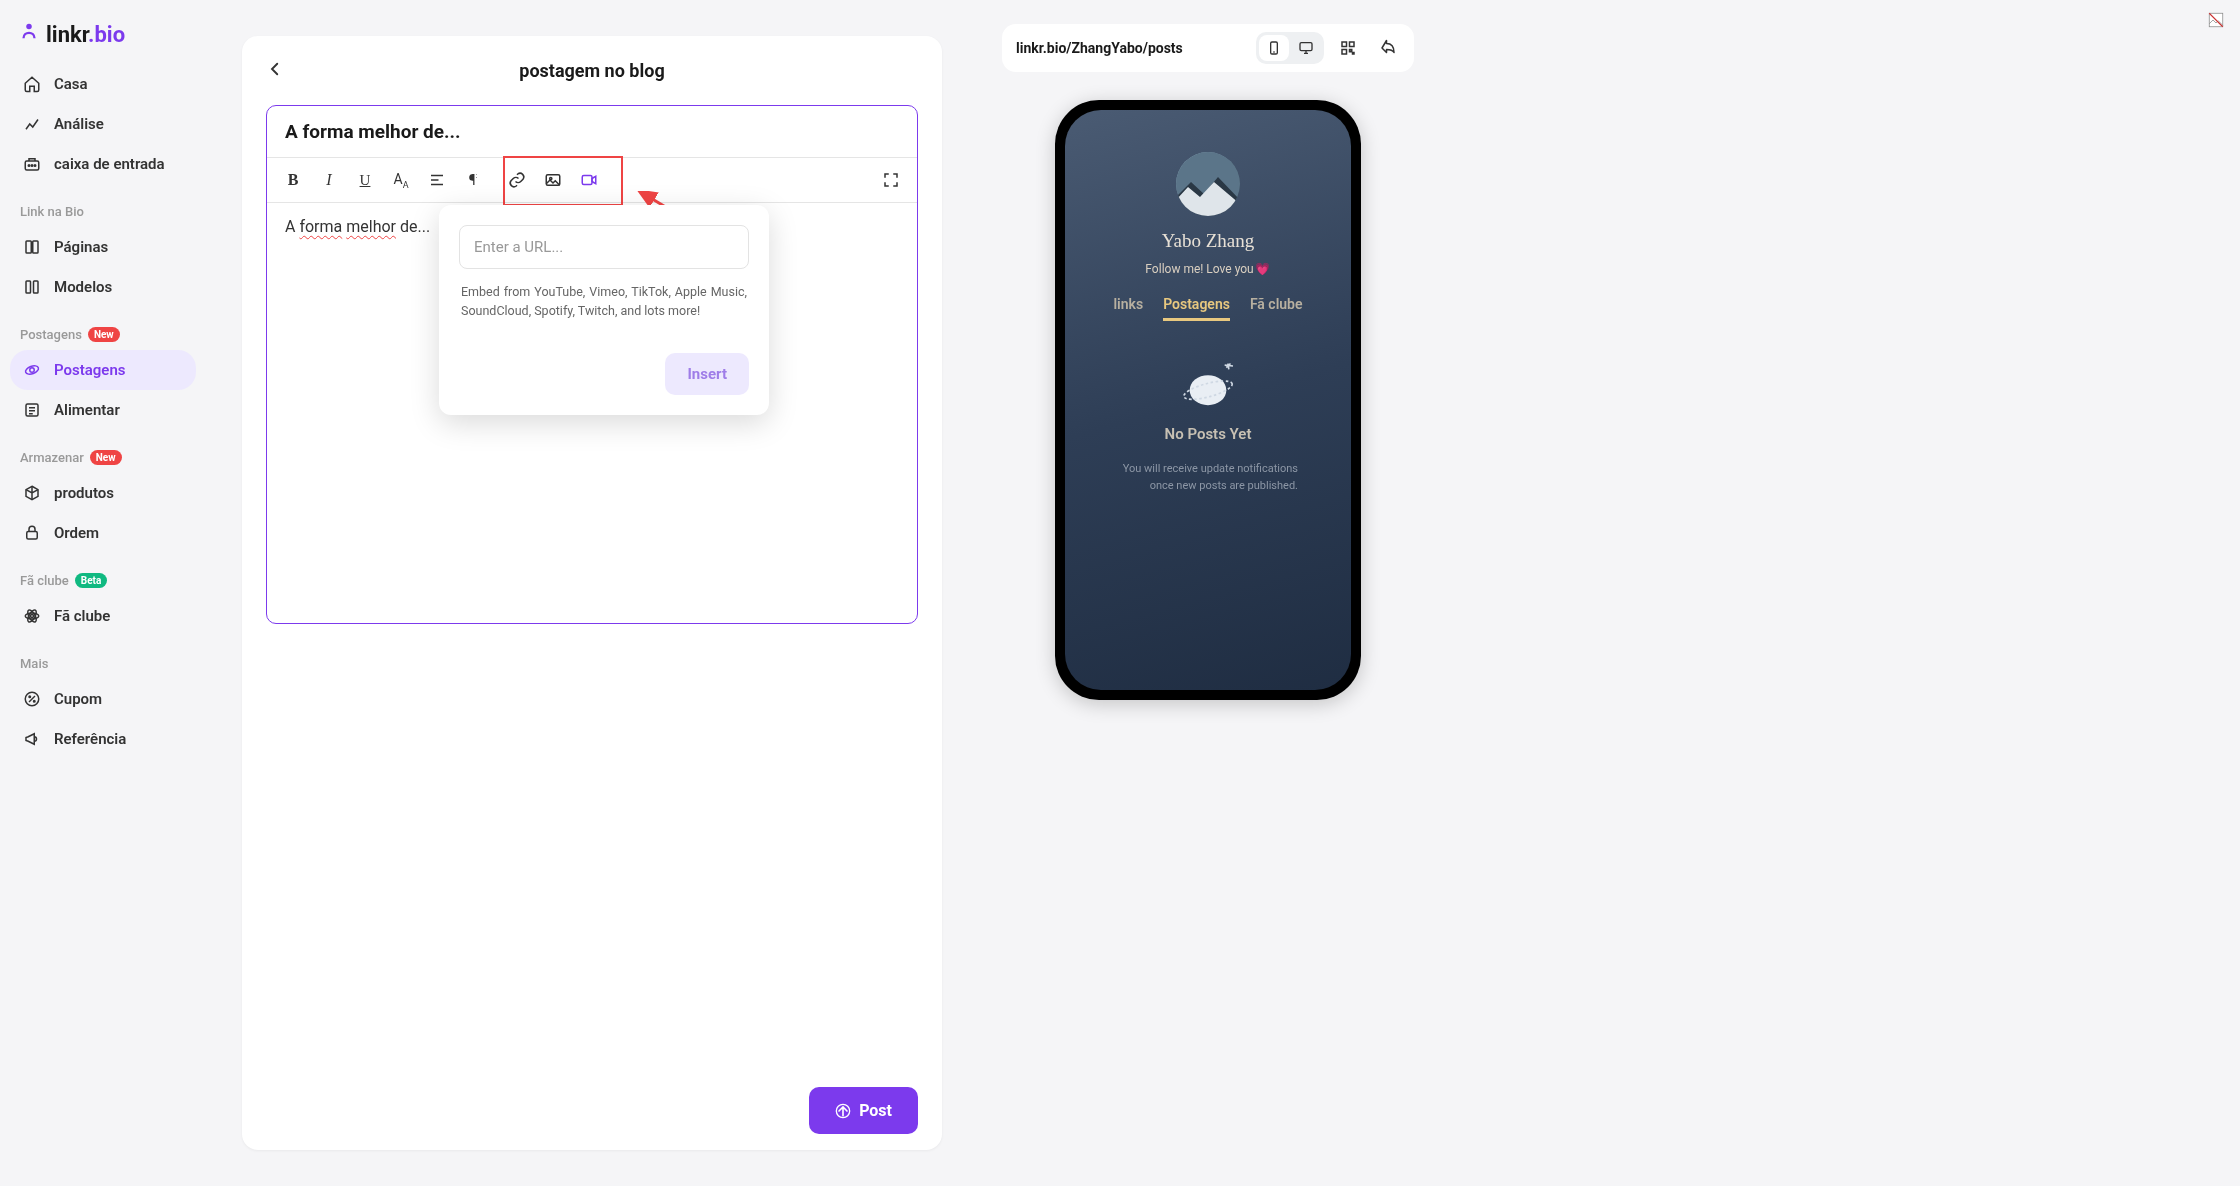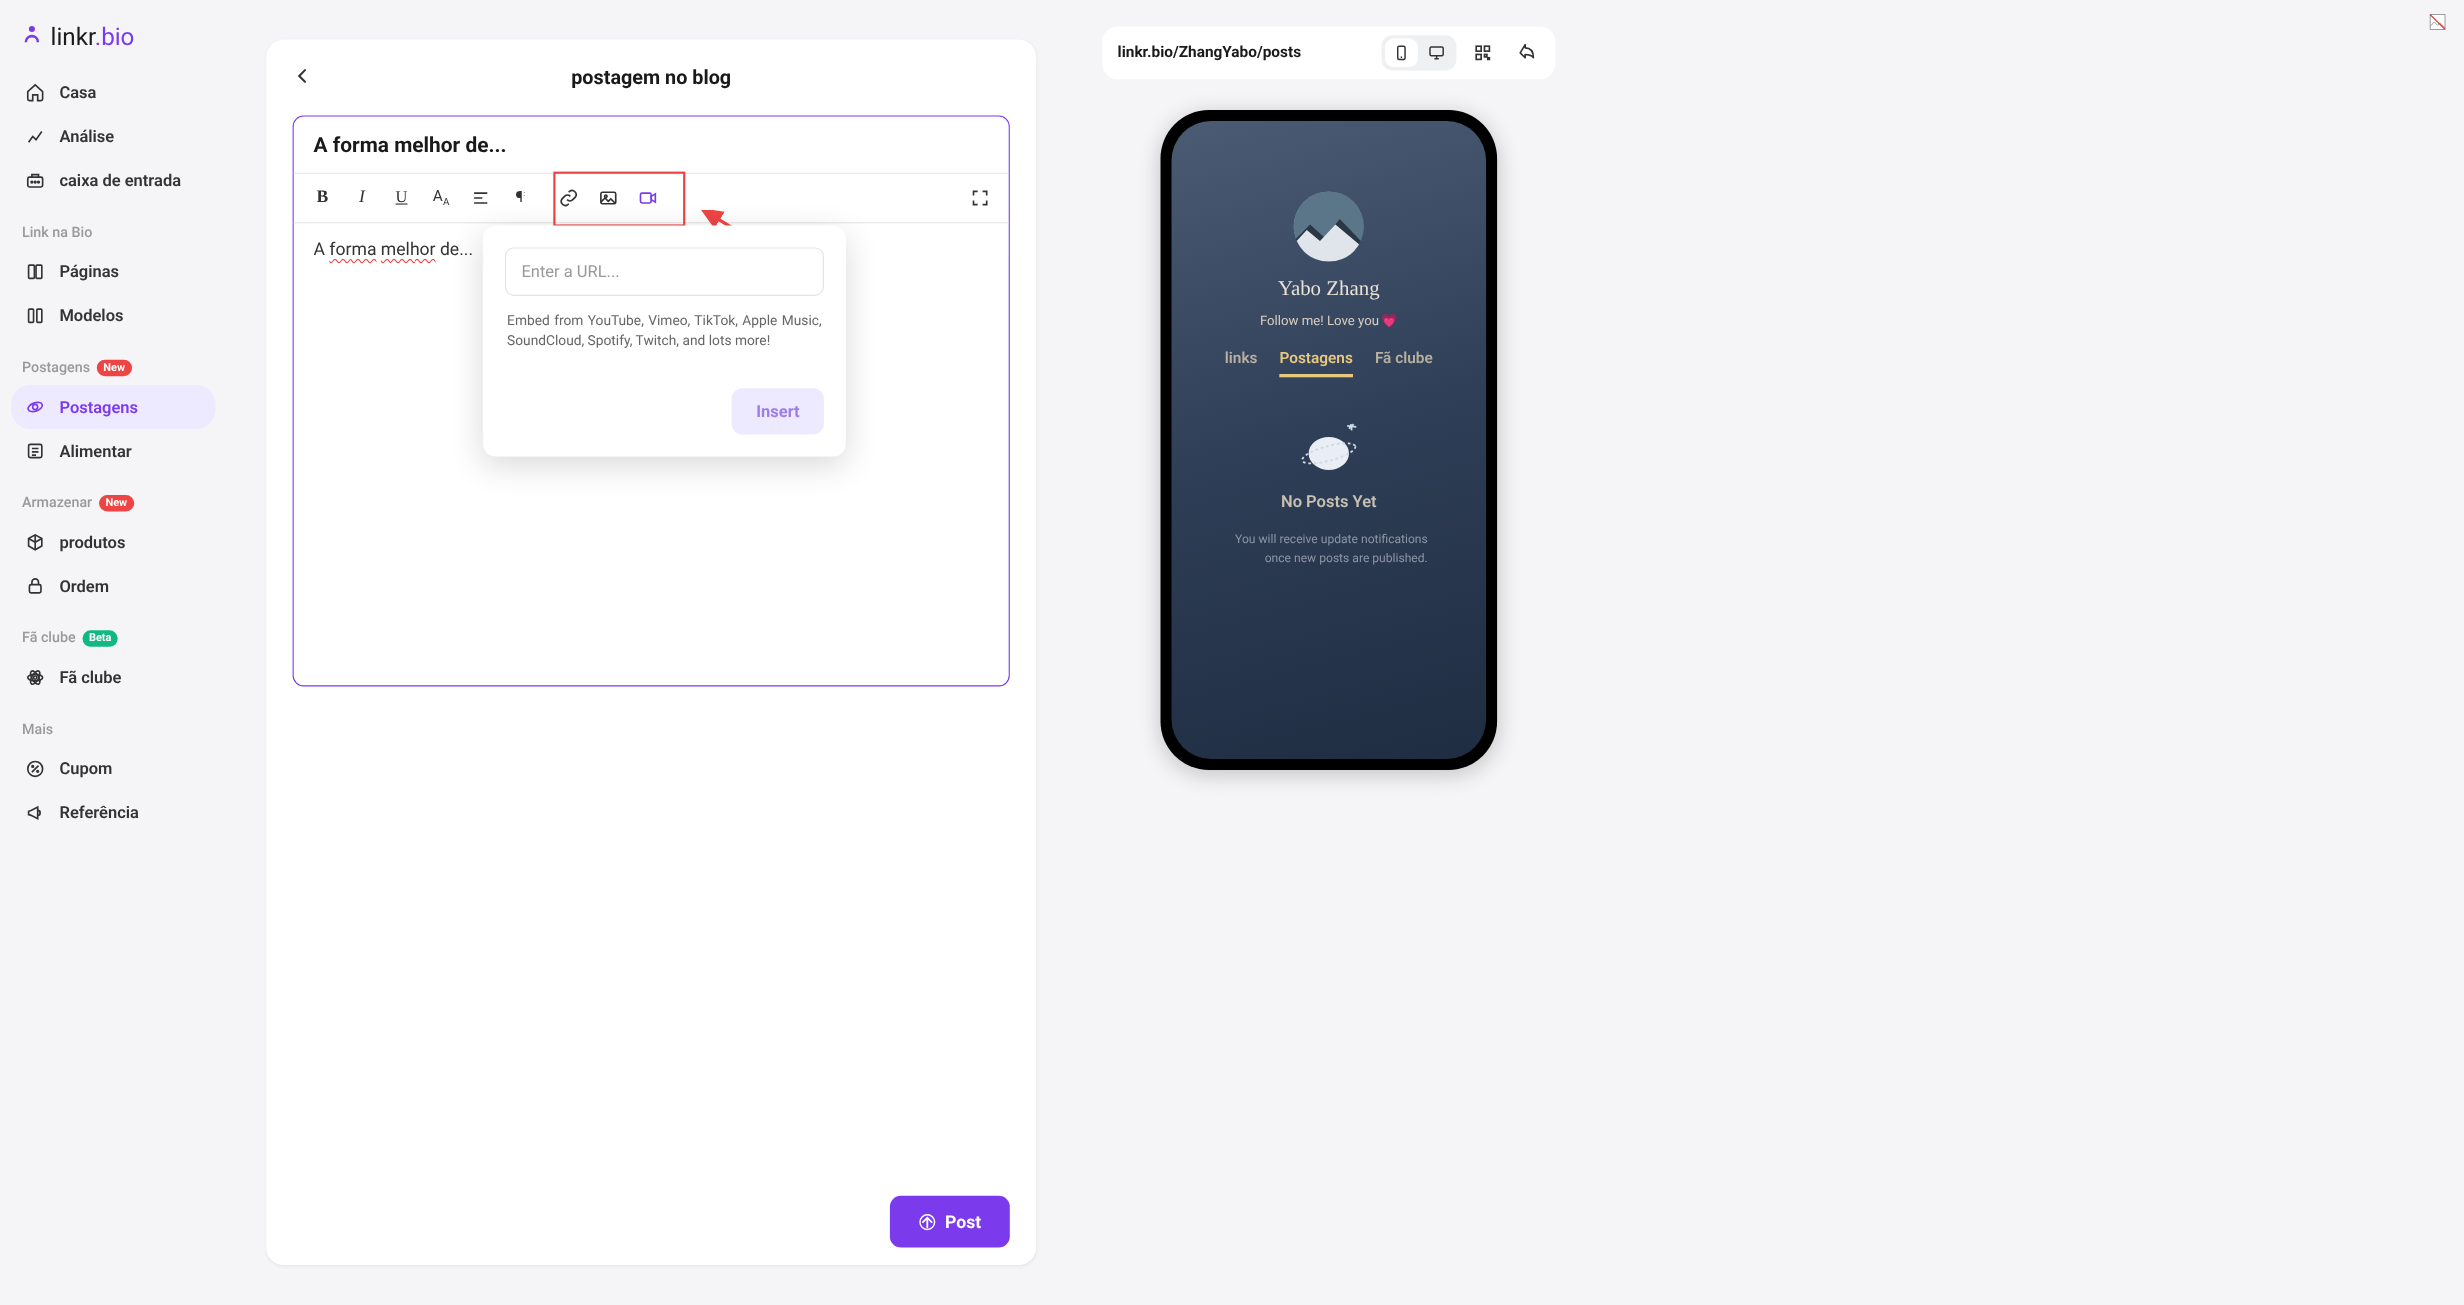--- a/index.html
+++ b/index.html
@@ -1,19 +1,19 @@
 <!DOCTYPE html>
 <html><head>
 <meta charset="utf-8">
 <style>
 *{box-sizing:border-box;margin:0;padding:0;font-family:-apple-system,BlinkMacSystemFont,"Segoe UI",Roboto,sans-serif}
 body{background:#f5f5f7;color:#1a1a1a;overflow:hidden}
 .app{display:flex;height:100vh}
 .sidebar{width:206px;padding:20px 10px;overflow-y:auto}
-.logo{display:flex;align-items:center;gap:6px;padding:0 8px 16px;font-size:22px;font-weight:400}
+.logo{display:flex;align-items:center;gap:6px;padding:0 8px 16px;font-size:22px;font-weight:700}
 .logo-icon{color:#7c3aed;font-size:24px}
 .logo-text-1{color:#1a1a1a}
 .logo-text-2{color:#7c3aed}
 .nav-group{margin-top:12px}
 .nav-section-label{color:#999;font-size:13px;font-weight:500;padding:8px 10px;display:flex;align-items:center;gap:6px}
 .nav-item{display:flex;align-items:center;gap:12px;padding:10px 12px;border-radius:18px;cursor:pointer;font-size:15px;font-weight:600;color:#333}
 .nav-item.active{background:#ede9fe;color:#7c3aed}
 .nav-item .nav-icon{width:20px;height:20px;display:flex;align-items:center;justify-content:center;flex-shrink:0}
 .nav-icon svg{width:18px;height:18px;stroke:currentColor;fill:none;stroke-width:2}
 .badge{font-size:10px;font-weight:700;padding:2px 6px;border-radius:8px;color:#fff}
@@ -47,21 +47,21 @@
 .preview-panel{flex:1;padding:24px;max-width:460px;display:flex;flex-direction:column;align-items:center}
 .preview-header{display:flex;align-items:center;gap:8px;background:#fff;border-radius:14px;padding:8px 10px;width:100%;margin-bottom:28px}
 .url{font-size:14px;font-weight:700;padding:6px 4px;flex:1}
 .device-toggle{display:flex;background:#eef0f2;border-radius:10px;padding:3px;gap:2px}
 .device-btn{padding:5px 7px;border-radius:8px;cursor:pointer;display:flex;align-items:center}
 .device-btn.active{background:#fff}
 .device-btn svg{width:16px;height:16px;stroke:#333;fill:none;stroke-width:2}
 .header-icon{width:32px;height:32px;display:flex;align-items:center;justify-content:center;cursor:pointer}
 .header-icon svg{width:18px;height:18px;stroke:#333;fill:none;stroke-width:2}
 .phone{width:306px;height:600px;background:#000;border-radius:44px;padding:10px;box-shadow:0 4px 20px rgba(0,0,0,0.2)}
-.phone-screen{width:100%;height:100%;border-radius:36px;background:linear-gradient(165deg,#4a5b73 0%,#2e3e56 50%,#1f2d42 100%);overflow:hidden;position:relative;display:flex;flex-direction:column;align-items:center;padding:44px 16px}
+.phone-screen{width:100%;height:100%;border-radius:36px;background:linear-gradient(165deg,#4a5b73 0%,#2e3e56 50%,#1f2d42 100%);overflow:hidden;position:relative;display:flex;flex-direction:column;align-items:center;padding:22px 16px}
 .avatar{width:64px;height:64px;border-radius:50%;background:linear-gradient(135deg,#87a5b8,#3a4f5e);margin-top:20px;overflow:hidden;position:relative}
 .avatar svg{width:100%;height:100%}
 .profile-name{color:#e8e1d6;font-size:19px;font-weight:400;margin-top:14px;font-family:Georgia,serif}
 .profile-bio{color:#d9cfc0;font-size:12px;margin-top:10px;display:flex;align-items:center;gap:2px}
 .tabs{display:flex;gap:20px;margin-top:20px;color:#b8b0a0;font-size:14px;font-weight:600}
 .tab{padding-bottom:6px;cursor:pointer}
 .tab.active{color:#e8c87f;border-bottom:3px solid #e8c87f}
 .empty-state{display:flex;flex-direction:column;align-items:center;margin-top:40px}
 .planet{width:70px;height:50px}
 .empty-title{color:#c7c0b3;font-size:15px;font-weight:600;margin-top:14px}

